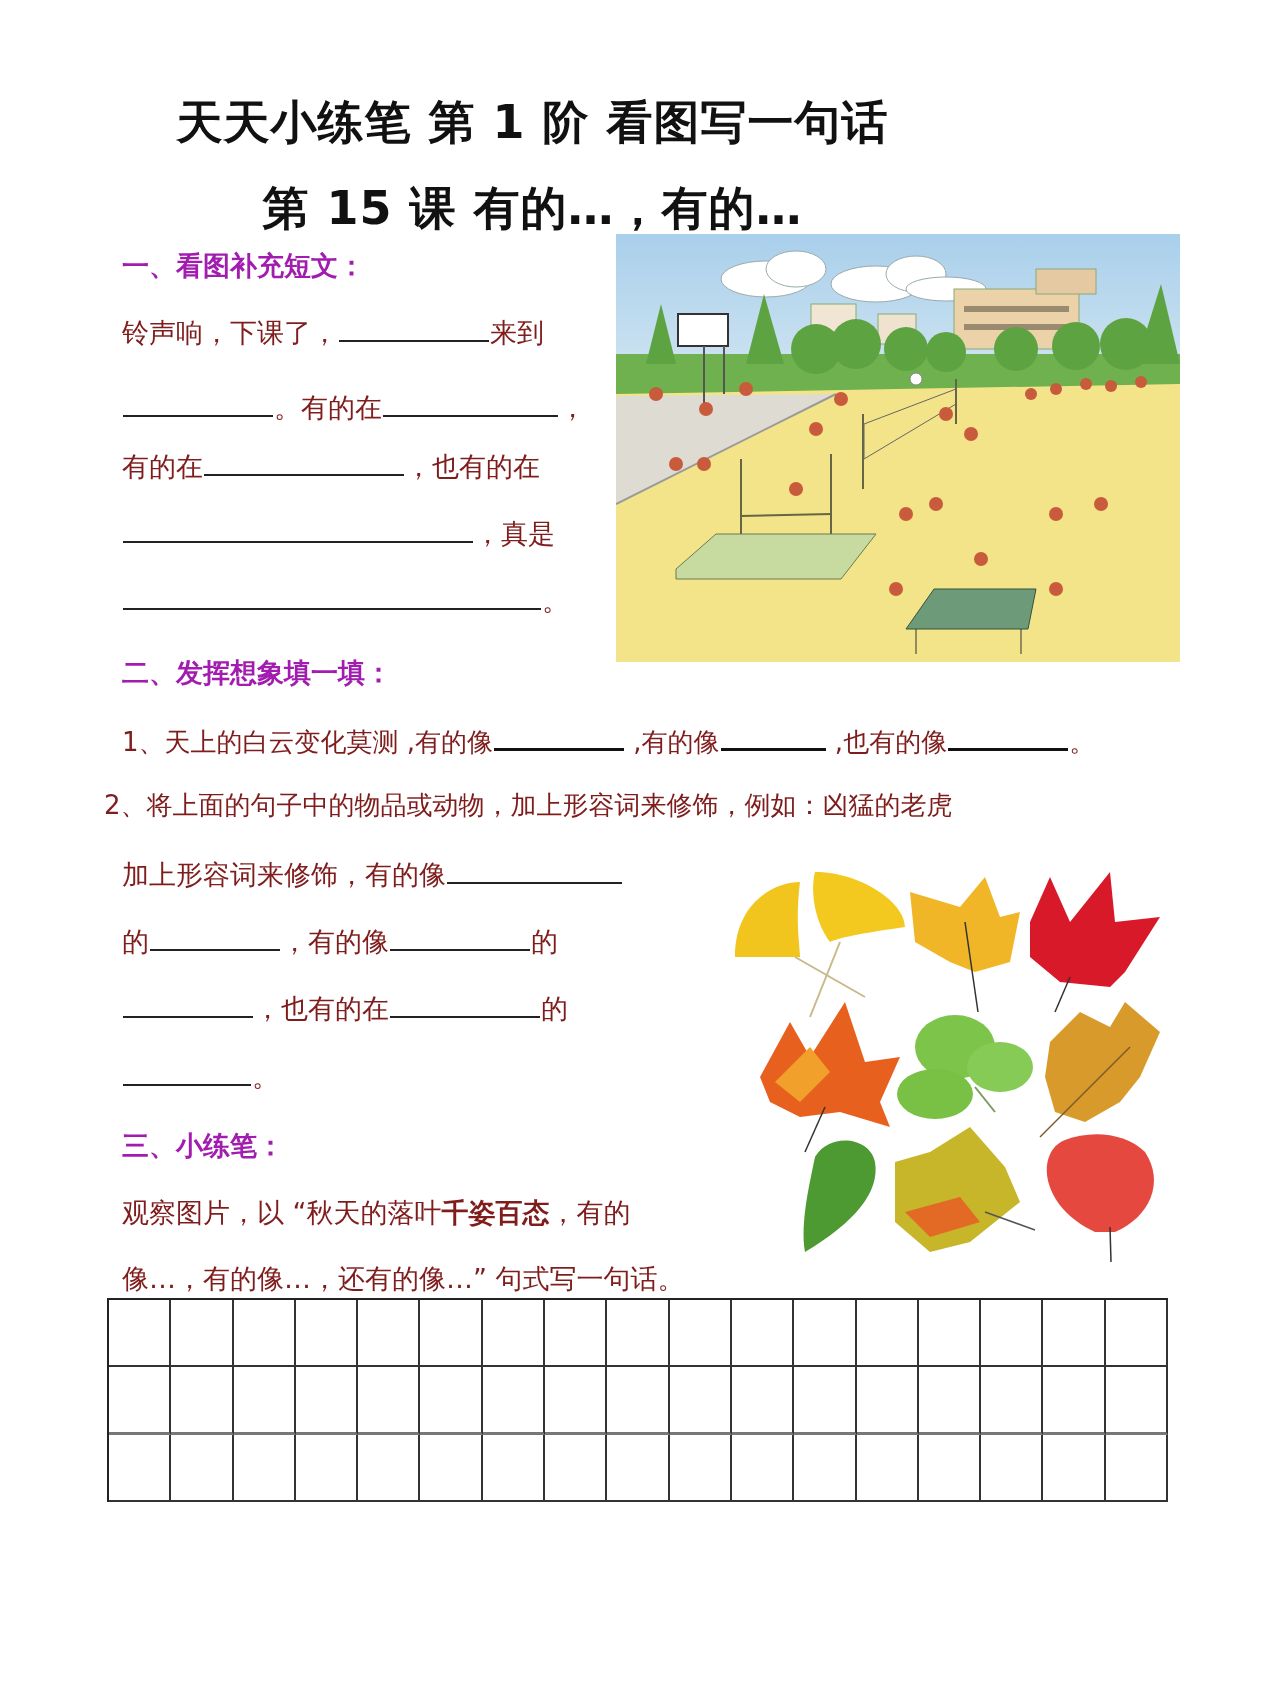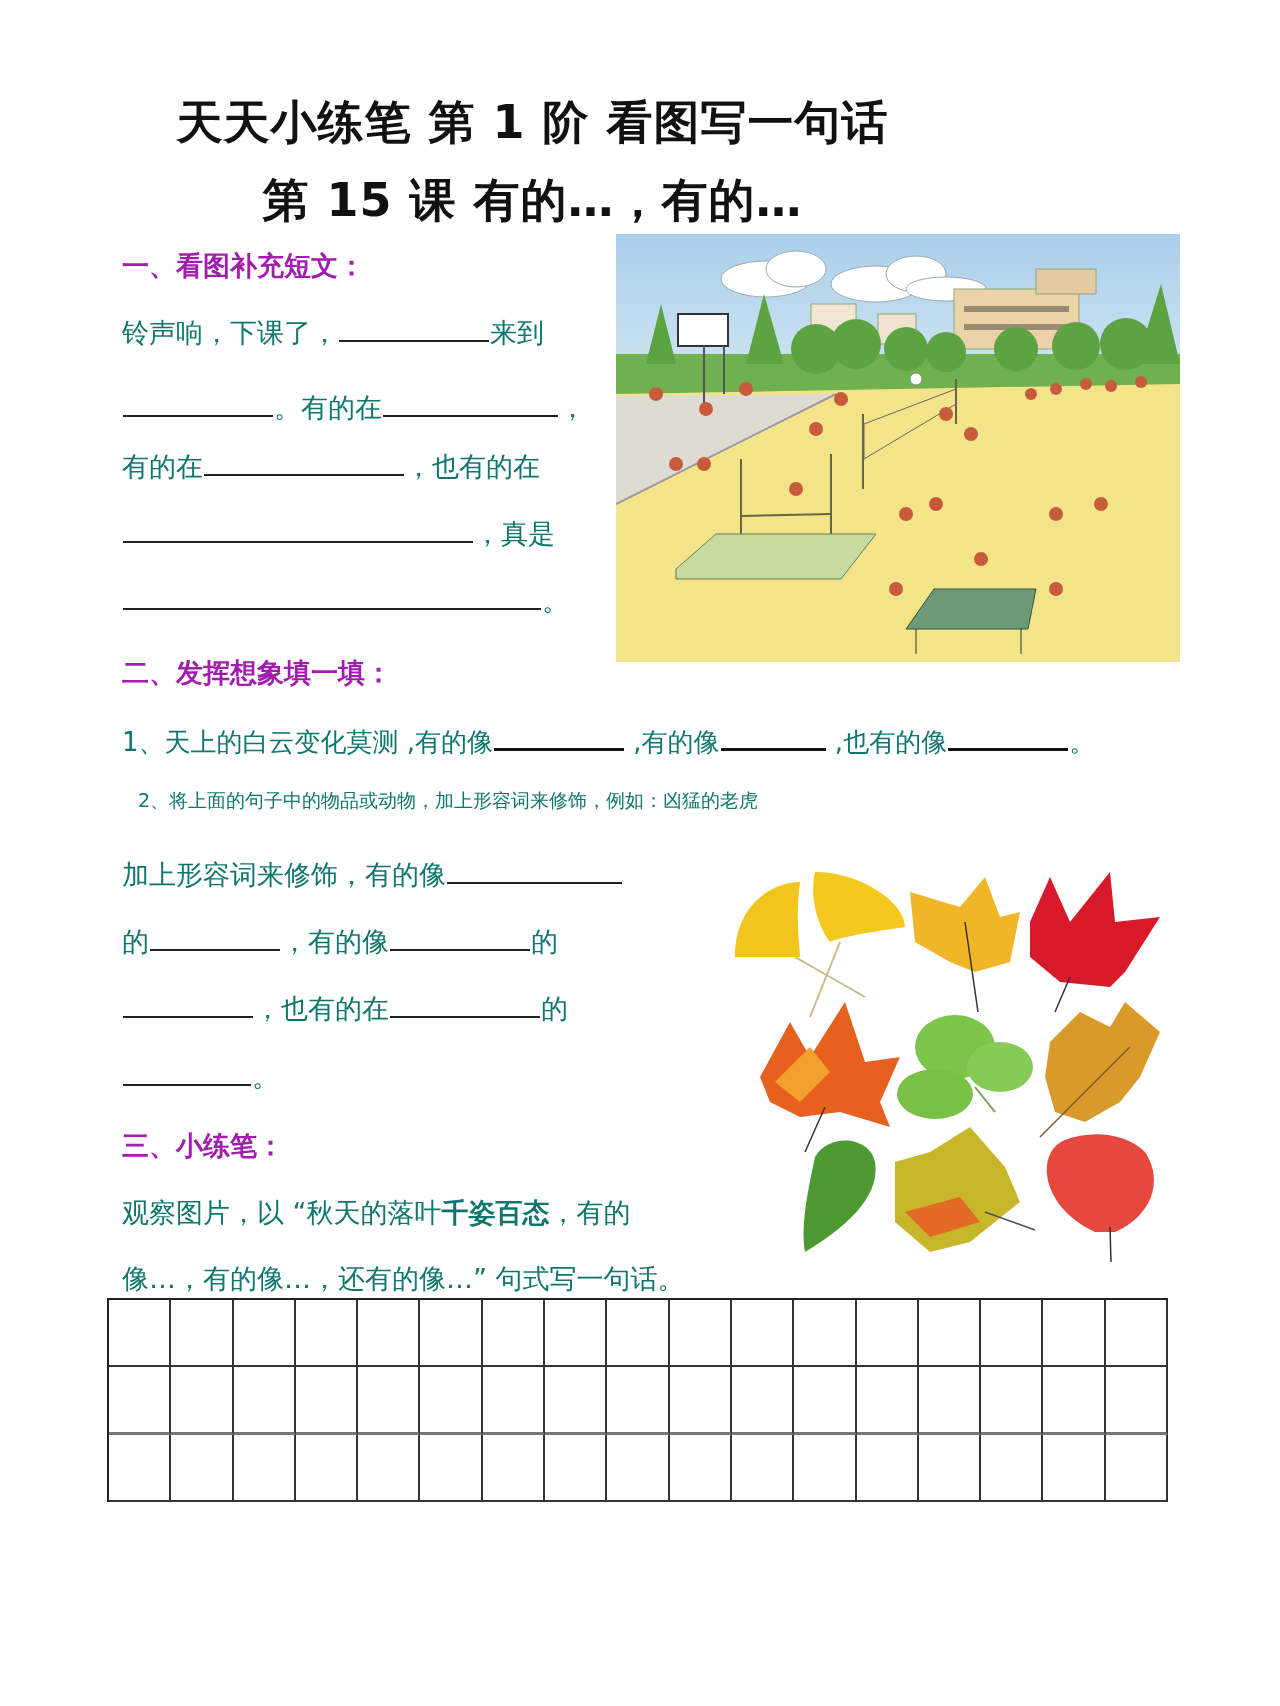--- a/index.html
+++ b/index.html
@@ -1,23 +1,23 @@
 <!DOCTYPE html>
 <html><head>
 <meta charset="utf-8">
 <style>
   html, body { margin: 0; padding: 0; background: #ffffff; }
   body { width: 1280px; height: 1706px; position: relative; overflow: hidden;
          font-family: "DejaVu Sans", "Liberation Sans", sans-serif; color: #1a1a1a; }
   .abs { position: absolute; }
   .title { left: 0; width: 1065px; text-align: center; font-weight: bold; font-size: 46px; letter-spacing: 1px; color: #111; }
   .title1 { top: 92px; }
-  .title2 { top: 170px; }
+  .title2 { top: 178px; }
   .section-head { font-weight: bold; font-size: 27px; color: #a21caf; }
-  .line { font-size: 27px; white-space: nowrap; color: #0f766e; }
+  .line { font-size: 27px; white-space: nowrap; color: #7f1d1d; }
   .blank { display: inline-block; border-bottom: 2px solid #222; height: 26px; vertical-align: baseline; margin: 0 1px; }
   .blank.thick { border-bottom: 3px solid #111; }
   b.em { font-weight: bold; }
 
   
   .scene { left: 616px; top: 234px; width: 564px; height: 428px; overflow: hidden; }
   .scene svg { display: block; }
 
   
   .leaves { left: 730px; top: 862px; width: 470px; height: 420px; }
@@ -141,21 +141,21 @@
     <circle cx="300" cy="145" r="6" fill="#fff" stroke="#888"></circle>
   </svg>
 </div>
 
 <div class="abs section-head" style="left:122px; top:655px;">二、发挥想象填一填：</div>
 
 <div class="abs line" style="left:122px; top:722px; font-size:26px;">
   <span>1、天上的白云变化莫测 ,有的像</span><span class="blank thick" style="width:130px"></span><span> ,有的像</span><span class="blank thick" style="width:105px"></span><span> ,也有的像</span><span class="blank thick" style="width:120px"></span><span>。</span>
 </div>
 
-<div class="abs line" style="left:138px; top:788px; font-size:19px;">2、将上面的句子中的物品或动物，加上形容词来修饰，例如：凶猛的老虎</div>
+<div class="abs line" style="left:104px; top:788px; font-size:26px;">2、将上面的句子中的物品或动物，加上形容词来修饰，例如：凶猛的老虎</div>
 
 <div class="abs line" style="left:122px; top:856px;">
   <span>加上形容词来修饰，有的像</span><span class="blank" style="width:175px"></span>
 </div>
 <div class="abs line" style="left:122px; top:923px;">
   <span>的</span><span class="blank" style="width:130px"></span><span>，有的像</span><span class="blank" style="width:140px"></span><span>的</span>
 </div>
 <div class="abs line" style="left:122px; top:990px;">
   <span class="blank" style="width:130px"></span><span>，也有的在</span><span class="blank" style="width:150px"></span><span>的</span>
 </div>

